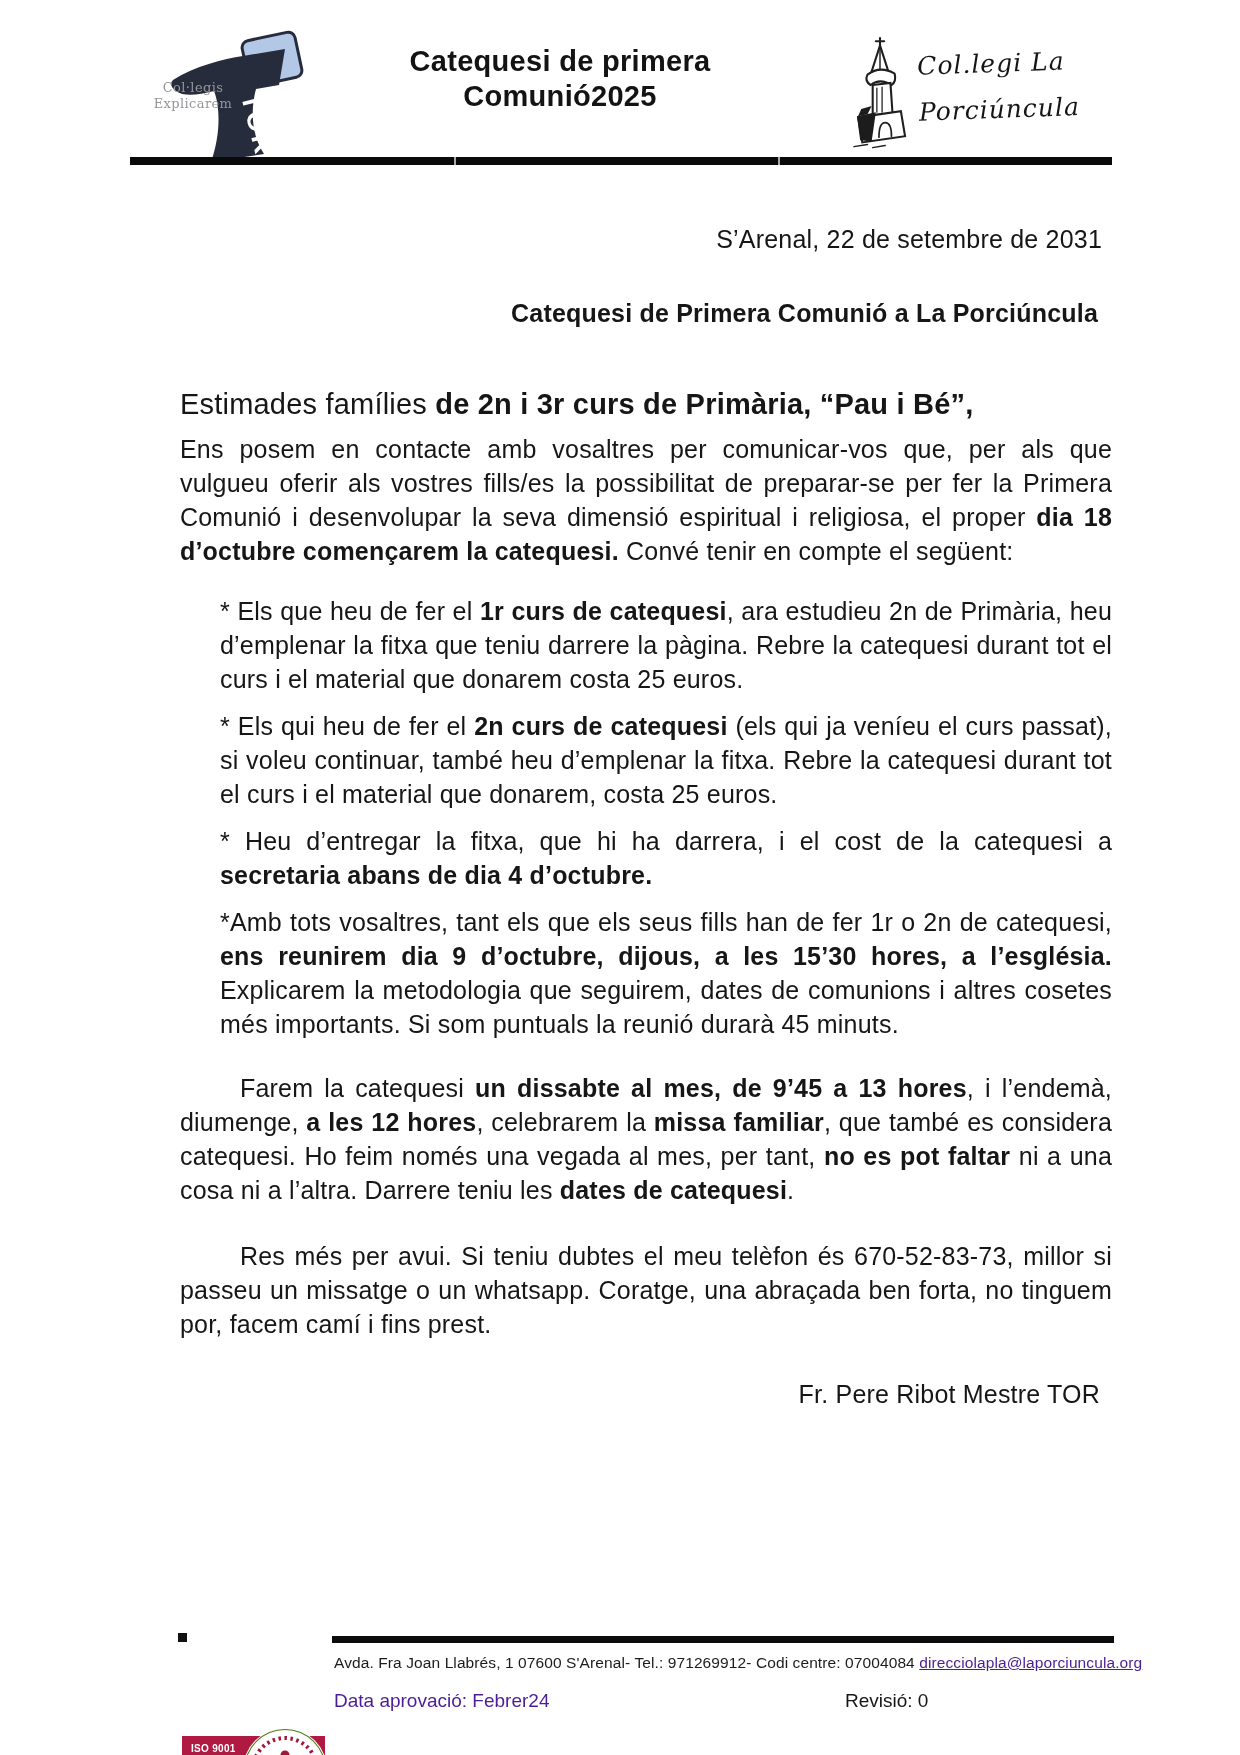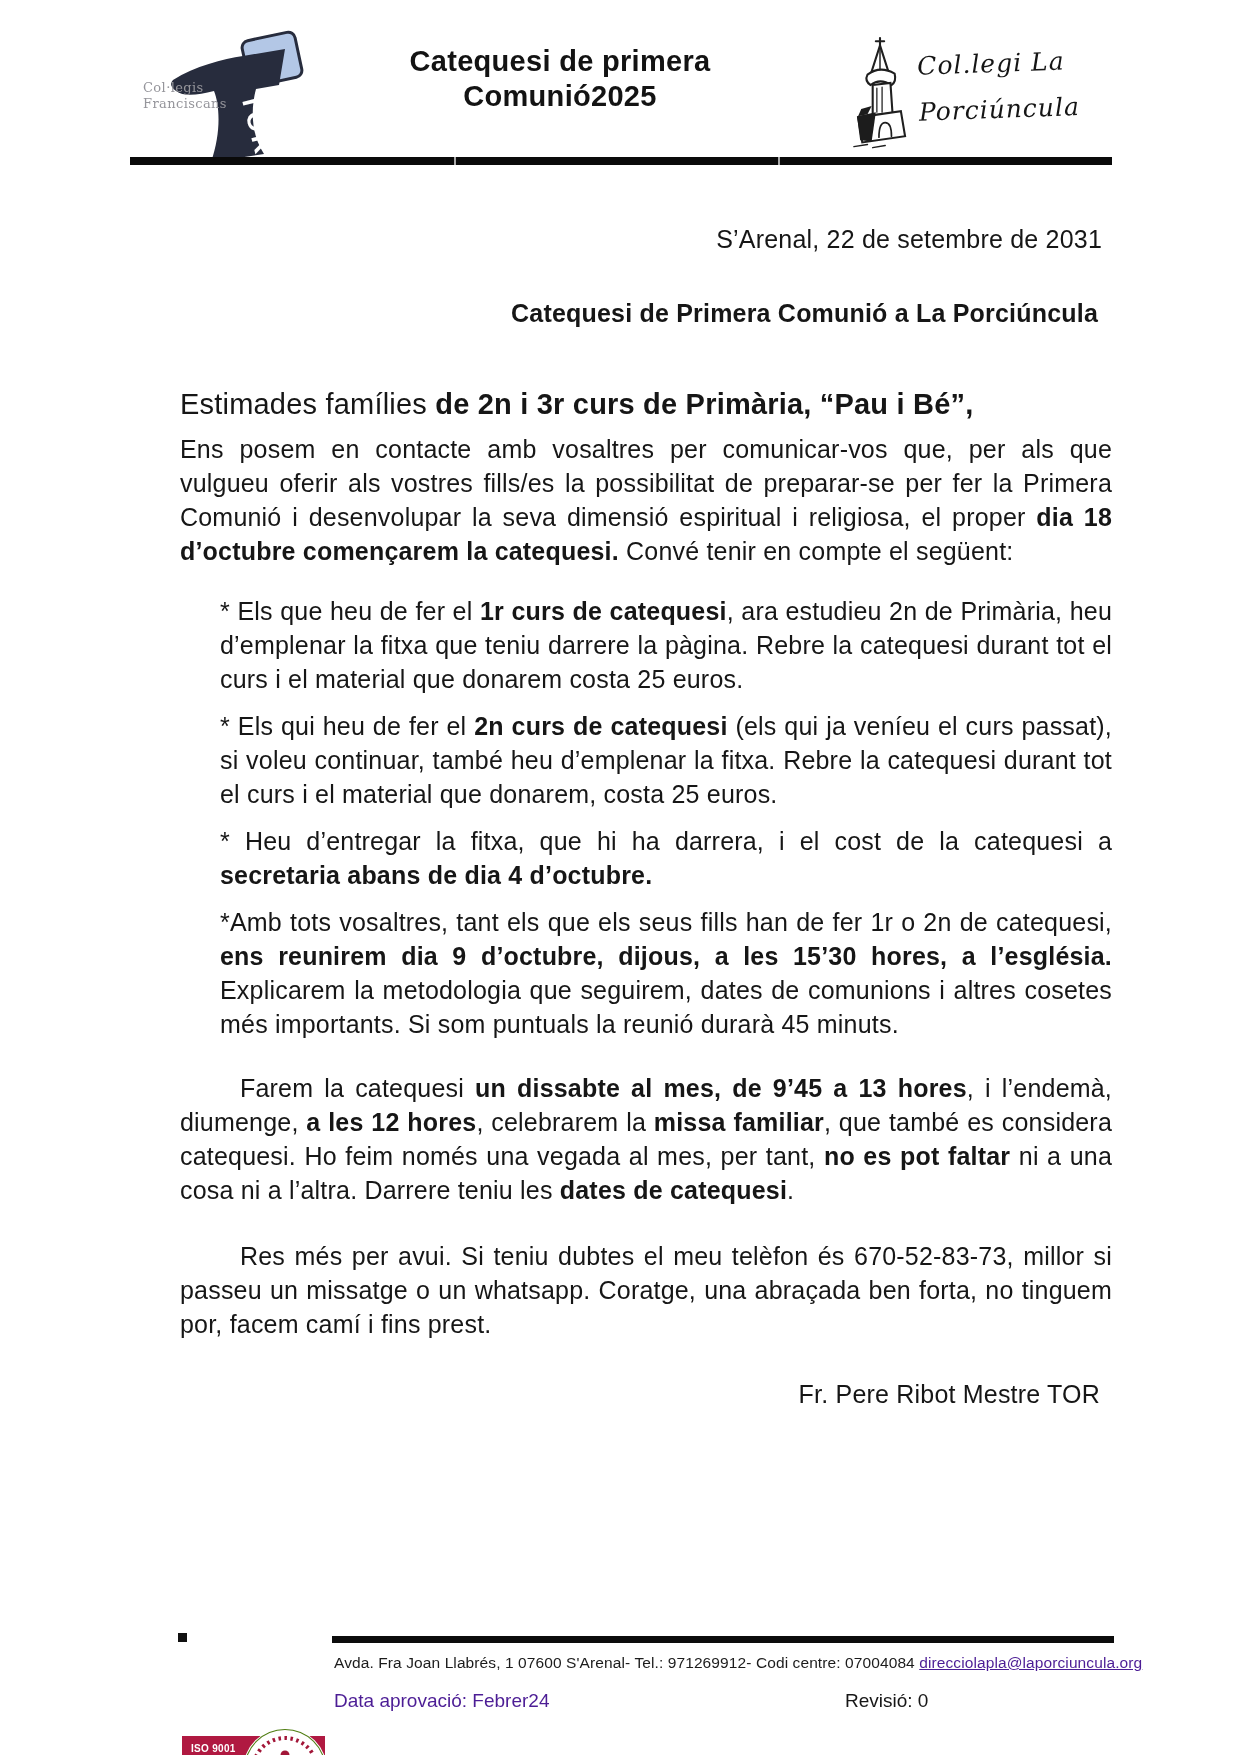--- a/index.html
+++ b/index.html
@@ -5,21 +5,21 @@
   html,body{margin:0;padding:0;background:#e9e9e9;}
   .page{
     position:relative;width:1240px;height:1755px;background:#ffffff;
     margin:0 auto;overflow:hidden;
     font-family:"Liberation Sans",sans-serif;color:#1a1a1a;
   }
   
   .header{position:absolute;top:0;left:0;right:0;height:170px;}
   .tau-logo{position:absolute;left:143px;top:26px;width:180px;height:138px;}
   .tau-caption{
-    position:absolute;left:0px;top:54px;width:100px;
+    position:absolute;left:0px;top:54px;width:100px;text-align:center;
     font-family:"DejaVu Serif",serif;font-size:13px;line-height:16px;color:#95959b;
     letter-spacing:.4px;
   }
   .doc-title{
     position:absolute;left:240px;right:360px;top:44px;text-align:center;
     font-size:29px;font-weight:700;line-height:35px;letter-spacing:.3px;color:#131313;
   }
   .right-logo{position:absolute;left:848px;top:32px;width:280px;height:125px;}
   .chapel{position:absolute;left:0;top:4px;}
   .hand-text{
@@ -75,21 +75,21 @@
       <svg width="180" height="138" viewBox="0 0 180 138">
         <rect x="102" y="10" width="54" height="46" rx="7" transform="rotate(-12 129 33)" fill="#b3c7e6" stroke="#272c3d" stroke-width="3"></rect>
         <path d="M30,54 C52,40 80,33 100,30 L142,23 L136,59 L113,63
                  C107,85 109,110 121,128 L68,136
                  C78,108 77,80 71,65
                  C55,69 41,71 33,65 Q25,59 30,54 Z" fill="#272c3d"></path>
         <text x="98" y="70" transform="rotate(76 98 70)" fill="#ffffff" font-family="Liberation Sans, sans-serif" font-size="26" font-weight="700" letter-spacing="3">TOR</text>
       </svg>
       <div class="tau-caption">
         <div>Col·legis</div>
-        <div>Franciscans</div>
+        <div>Explicarem</div>
       </div>
     </div>
 
     <div class="doc-title">
       <div>Catequesi de primera</div>
       <div>Comunió2025</div>
     </div>
 
     <div class="right-logo">
       <svg class="chapel" width="64" height="120" viewBox="0 0 60 115">

